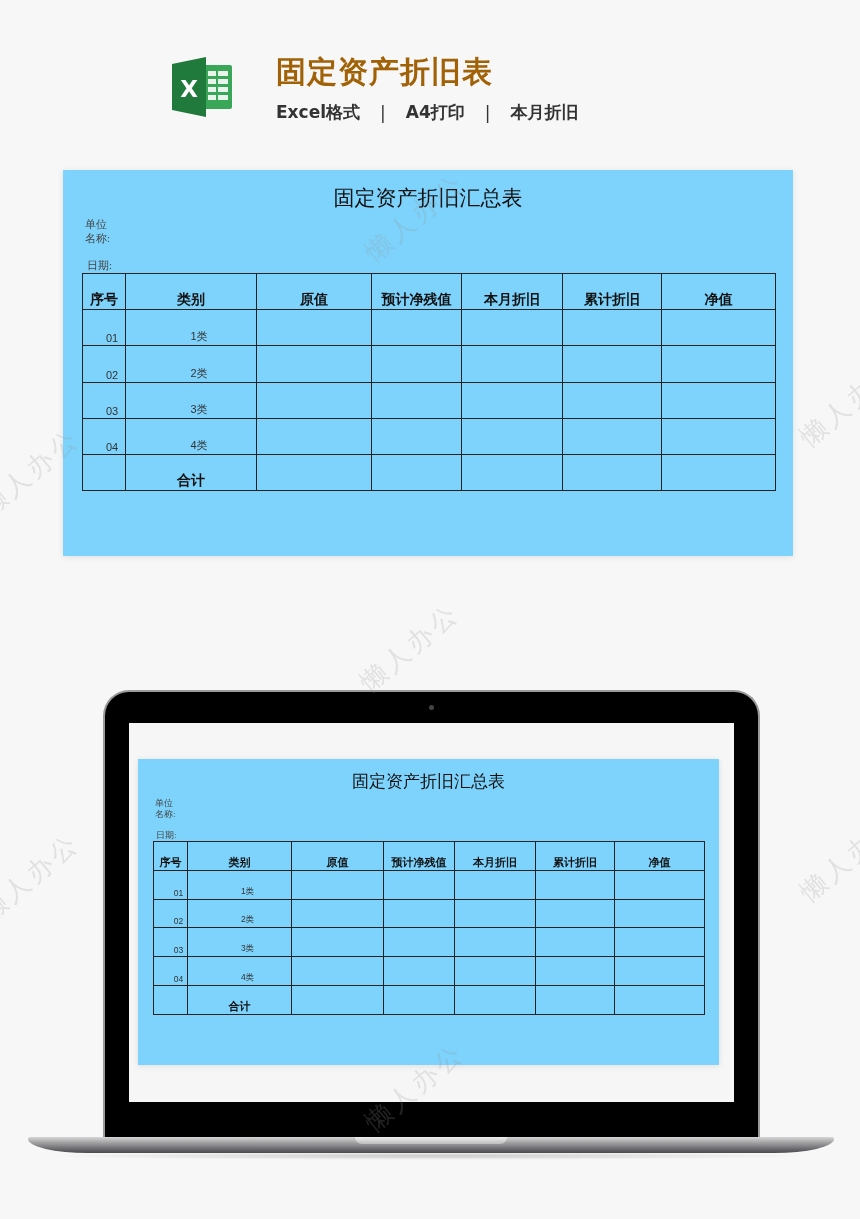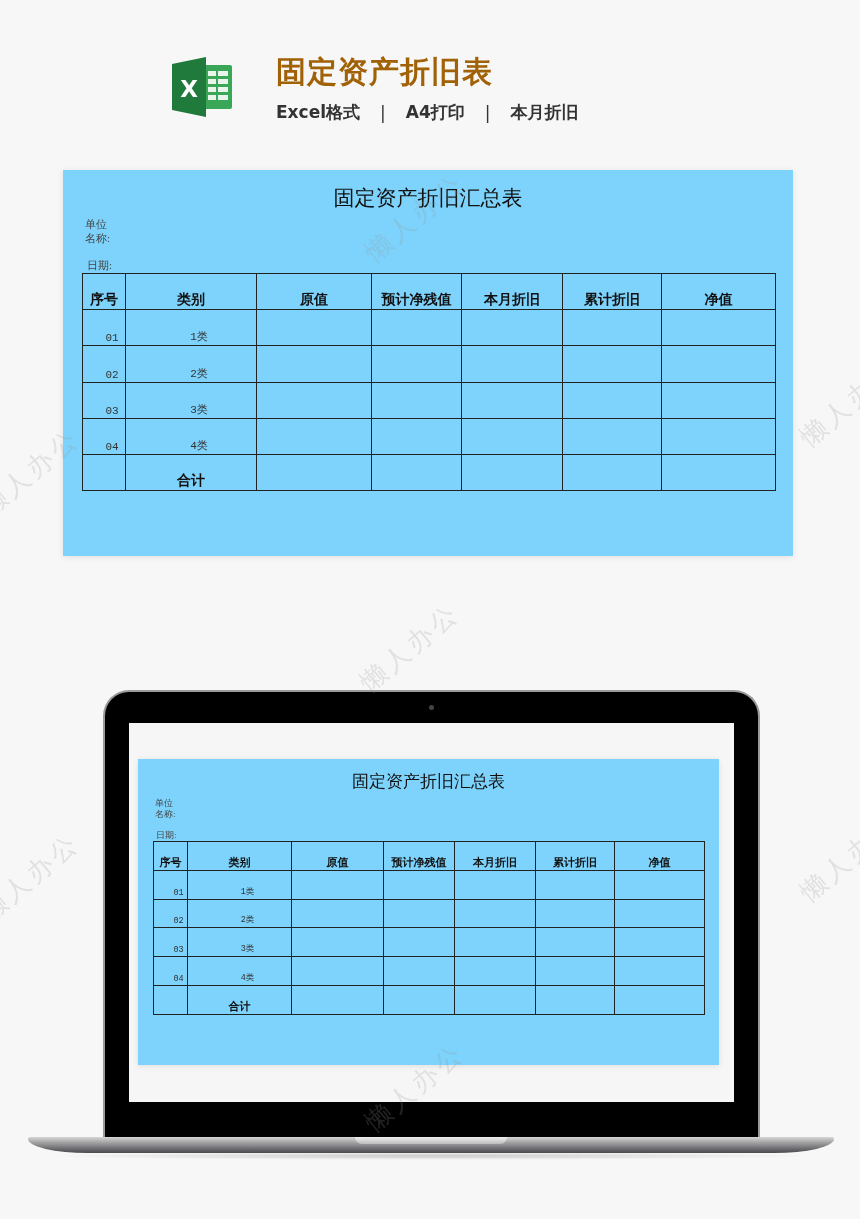--- a/index.html
+++ b/index.html
@@ -12,21 +12,21 @@
   .hdr-sub { position:absolute; left:276px; top:101px; font-family:"DejaVu Sans", sans-serif; font-weight:bold; font-size:17px; color:#333; display:flex; align-items:center; }
   .hdr-sub .sep { margin:0 20px; font-weight:normal; color:#333; }
 
   
   .sheet { position:absolute; background:#7dd3fc; box-shadow:0 1px 6px rgba(0,0,0,0.10); }
   .sheet .title { position:absolute; left:0; right:0; text-align:center; font-family:"DejaVu Sans", sans-serif; color:#111; }
   .sheet .lbl { position:absolute; font-family:"Liberation Serif", serif; color:#444; line-height:1.25; }
   table.grid { position:absolute; border-collapse:collapse; table-layout:fixed; }
   table.grid td, table.grid th { border:1.5px solid #222; vertical-align:bottom; text-align:center; padding:0; }
   table.grid th { font-family:Liberation Mono, monospace; font-weight:bold; color:#111; }
-  table.grid td.num { font-family:Liberation Mono, monospace; color:#333;padding-left:16px; }
+  table.grid td.num { font-family:Liberation Sans, sans-serif; color:#333;padding-left:16px; }
   table.grid td.total { font-family:"DejaVu Sans", sans-serif; font-weight:bold; color:#111; }
 
   
   #sheet1 { left:63px; top:170px; width:730px; height:386px; }
   #sheet1 .title { top:14px; font-size:21px; }
   #sheet1 .unit { left:22px; top:48px; font-size:11px; }
   #sheet1 .date { left:24px; top:89px; font-size:11px; }
   #sheet1 table.grid { left:19px; top:103px; width:693px; }
   #sheet1 table.grid tr { height:36.2px; }
   #sheet1 th { font-size:14px; padding-bottom:0px; }

